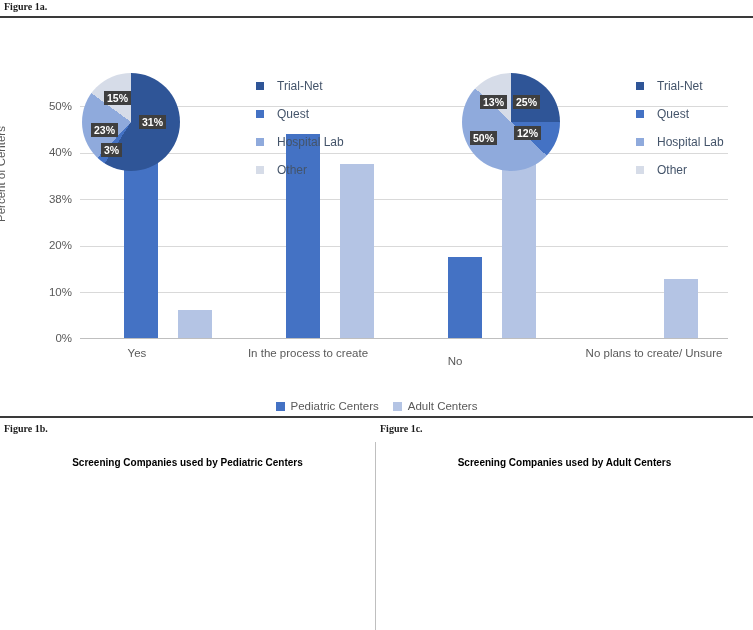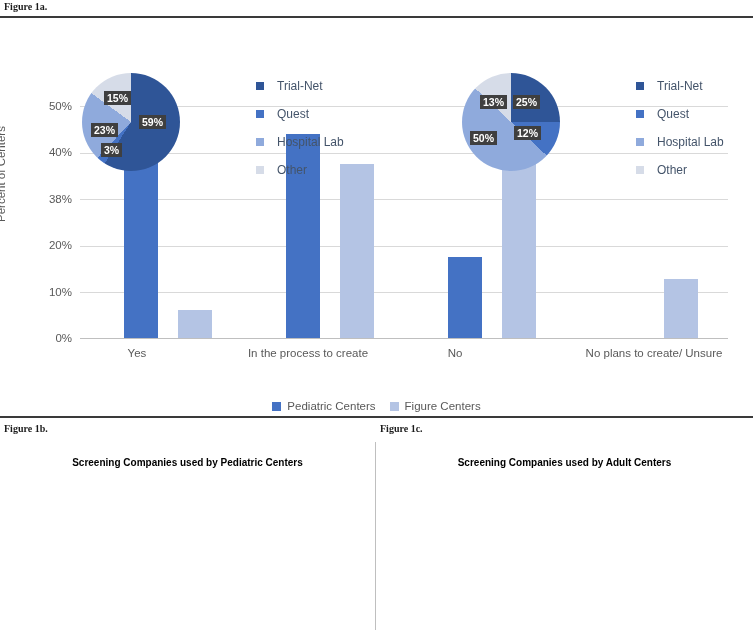--- a/index.html
+++ b/index.html
@@ -212,47 +212,47 @@
     <div class="bar ped" style="left:368px; width:34px; height:81.6px;"></div>
     <div class="bar adult" style="left:422px; width:34px; height:202.6px;"></div>
 
     <div class="bar adult" style="left:584px; width:34px; height:60.2px;"></div>
   </div>
 
   <div id="axis-bottom"></div>
 
   <div class="xtick" style="left:92px; width:90px;">Yes</div>
   <div class="xtick" style="left:222px; width:172px;">In the process to create</div>
-  <div class="xtick" style="left:410px; width:90px;">No</div>
+  <div class="xtick" style="left:410px; width:90px;margin-top:8px;">No</div>
   <div class="xtick" style="left:578px; width:152px;">No plans to create/ Unsure</div>
 
   <div id="legend1a">
     <div class="legend-item">
       <span class="swatch" style="background:#4472c4;"></span>
       <span>Pediatric Centers</span>
     </div>
     <div class="legend-item">
       <span class="swatch" style="background:#b4c4e4;"></span>
-      <span>Figure Centers</span>
+      <span>Adult Centers</span>
     </div>
   </div>
 </div>
 
 <div id="rule-mid" class="rule"></div>
 
 <div id="fig1b-label" class="fig-label">Figure 1b.</div>
 <div id="fig1c-label" class="fig-label">Figure 1c.</div>
 <div id="divider-v"></div>
 
 <div id="panel-b" class="pie-panel">
   <div class="pie-title">Screening Companies used by Pediatric Centers</div>
 </div>
 
 <div id="pie-b" class="pie" style="background: conic-gradient(#2f5597 0deg 212.4deg, #4472c4 212.4deg 223.2deg, #8faadc 223.2deg 306deg, #d6dce8 306deg 360deg);"></div>
-<div class="pie-label" style="left:139px; top:115px;">59%</div>
+<div class="pie-label" style="left:139px; top:115px;">31%</div>
 <div class="pie-label" style="left:101px; top:143px;">3%</div>
 <div class="pie-label" style="left:91px;  top:123px;">23%</div>
 <div class="pie-label" style="left:104px; top:91px;">15%</div>
 
 <div id="legend-b" class="pie-legend">
   <div class="legend-row">
     <span class="swatch" style="background:#2f5597;"></span>
     <span>Trial-Net</span>
   </div>
   <div class="legend-row">

